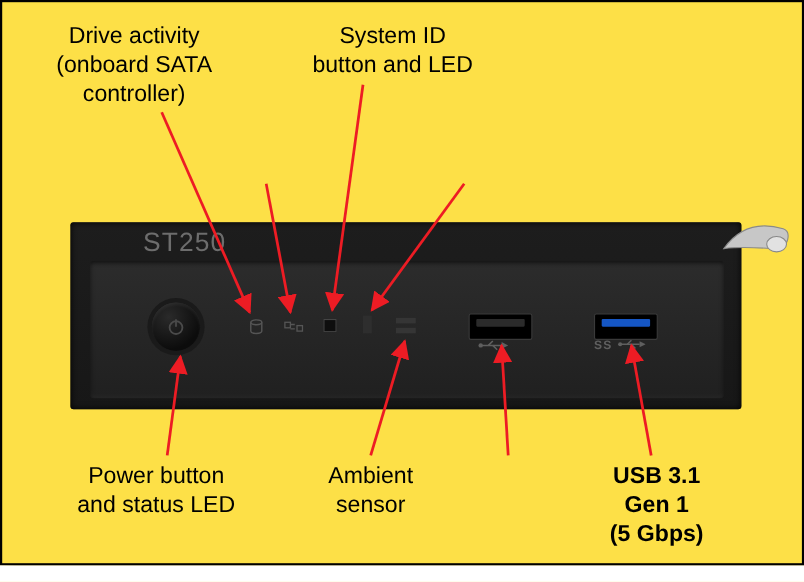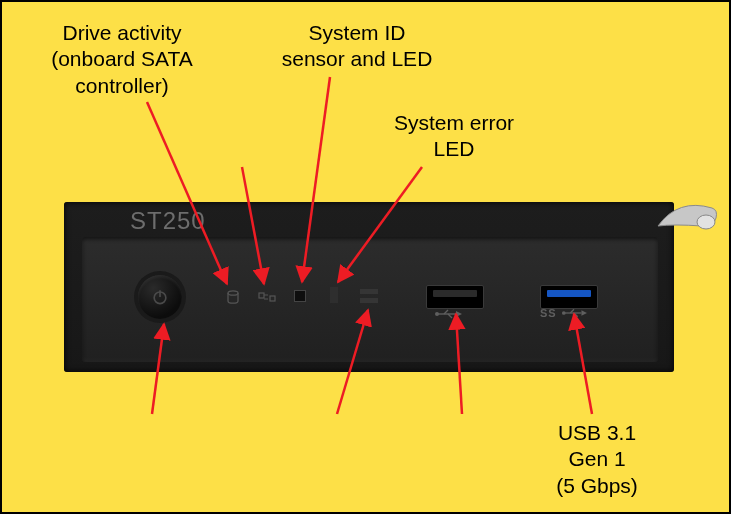--- a/index.html
+++ b/index.html
@@ -144,29 +144,31 @@
 <body>
 
 <div class="outer">
 
   <div class="label" style="left:20px; top:18px; width:200px;">Drive activity
 (onboard SATA
 controller)</div>
 
 
   <div class="label" style="left:255px; top:18px; width:200px;">System ID
-sensor and LED</div>
-
-  <div class="label" style="left:362px; top:108px; width:180px;">System error
-LED</div>
-
-
-
-
-  <div class="label" style="left:530px; top:418px; width:130px;">USB 3.1
+button and LED</div>
+
+
+  <div class="label" style="left:40px; top:418px; width:200px;">Power button
+and status LED</div>
+
+  <div class="label" style="left:270px; top:418px; width:130px;">Ambient
+sensor</div>
+
+
+  <div class="label" style="left:530px; top:418px; width:130px;font-weight:bold;">USB 3.1
 Gen 1
 (5 Gbps)</div>
 
   <div class="panel-outer"></div>
   <div class="panel-inner"></div>
   <div class="model">ST250</div>
 
   <div class="power-btn">
     <svg width="20" height="20" viewBox="0 0 24 24">
       <circle cx="12" cy="13" r="7" fill="none" stroke="#4a4a4a" stroke-width="2"></circle>

